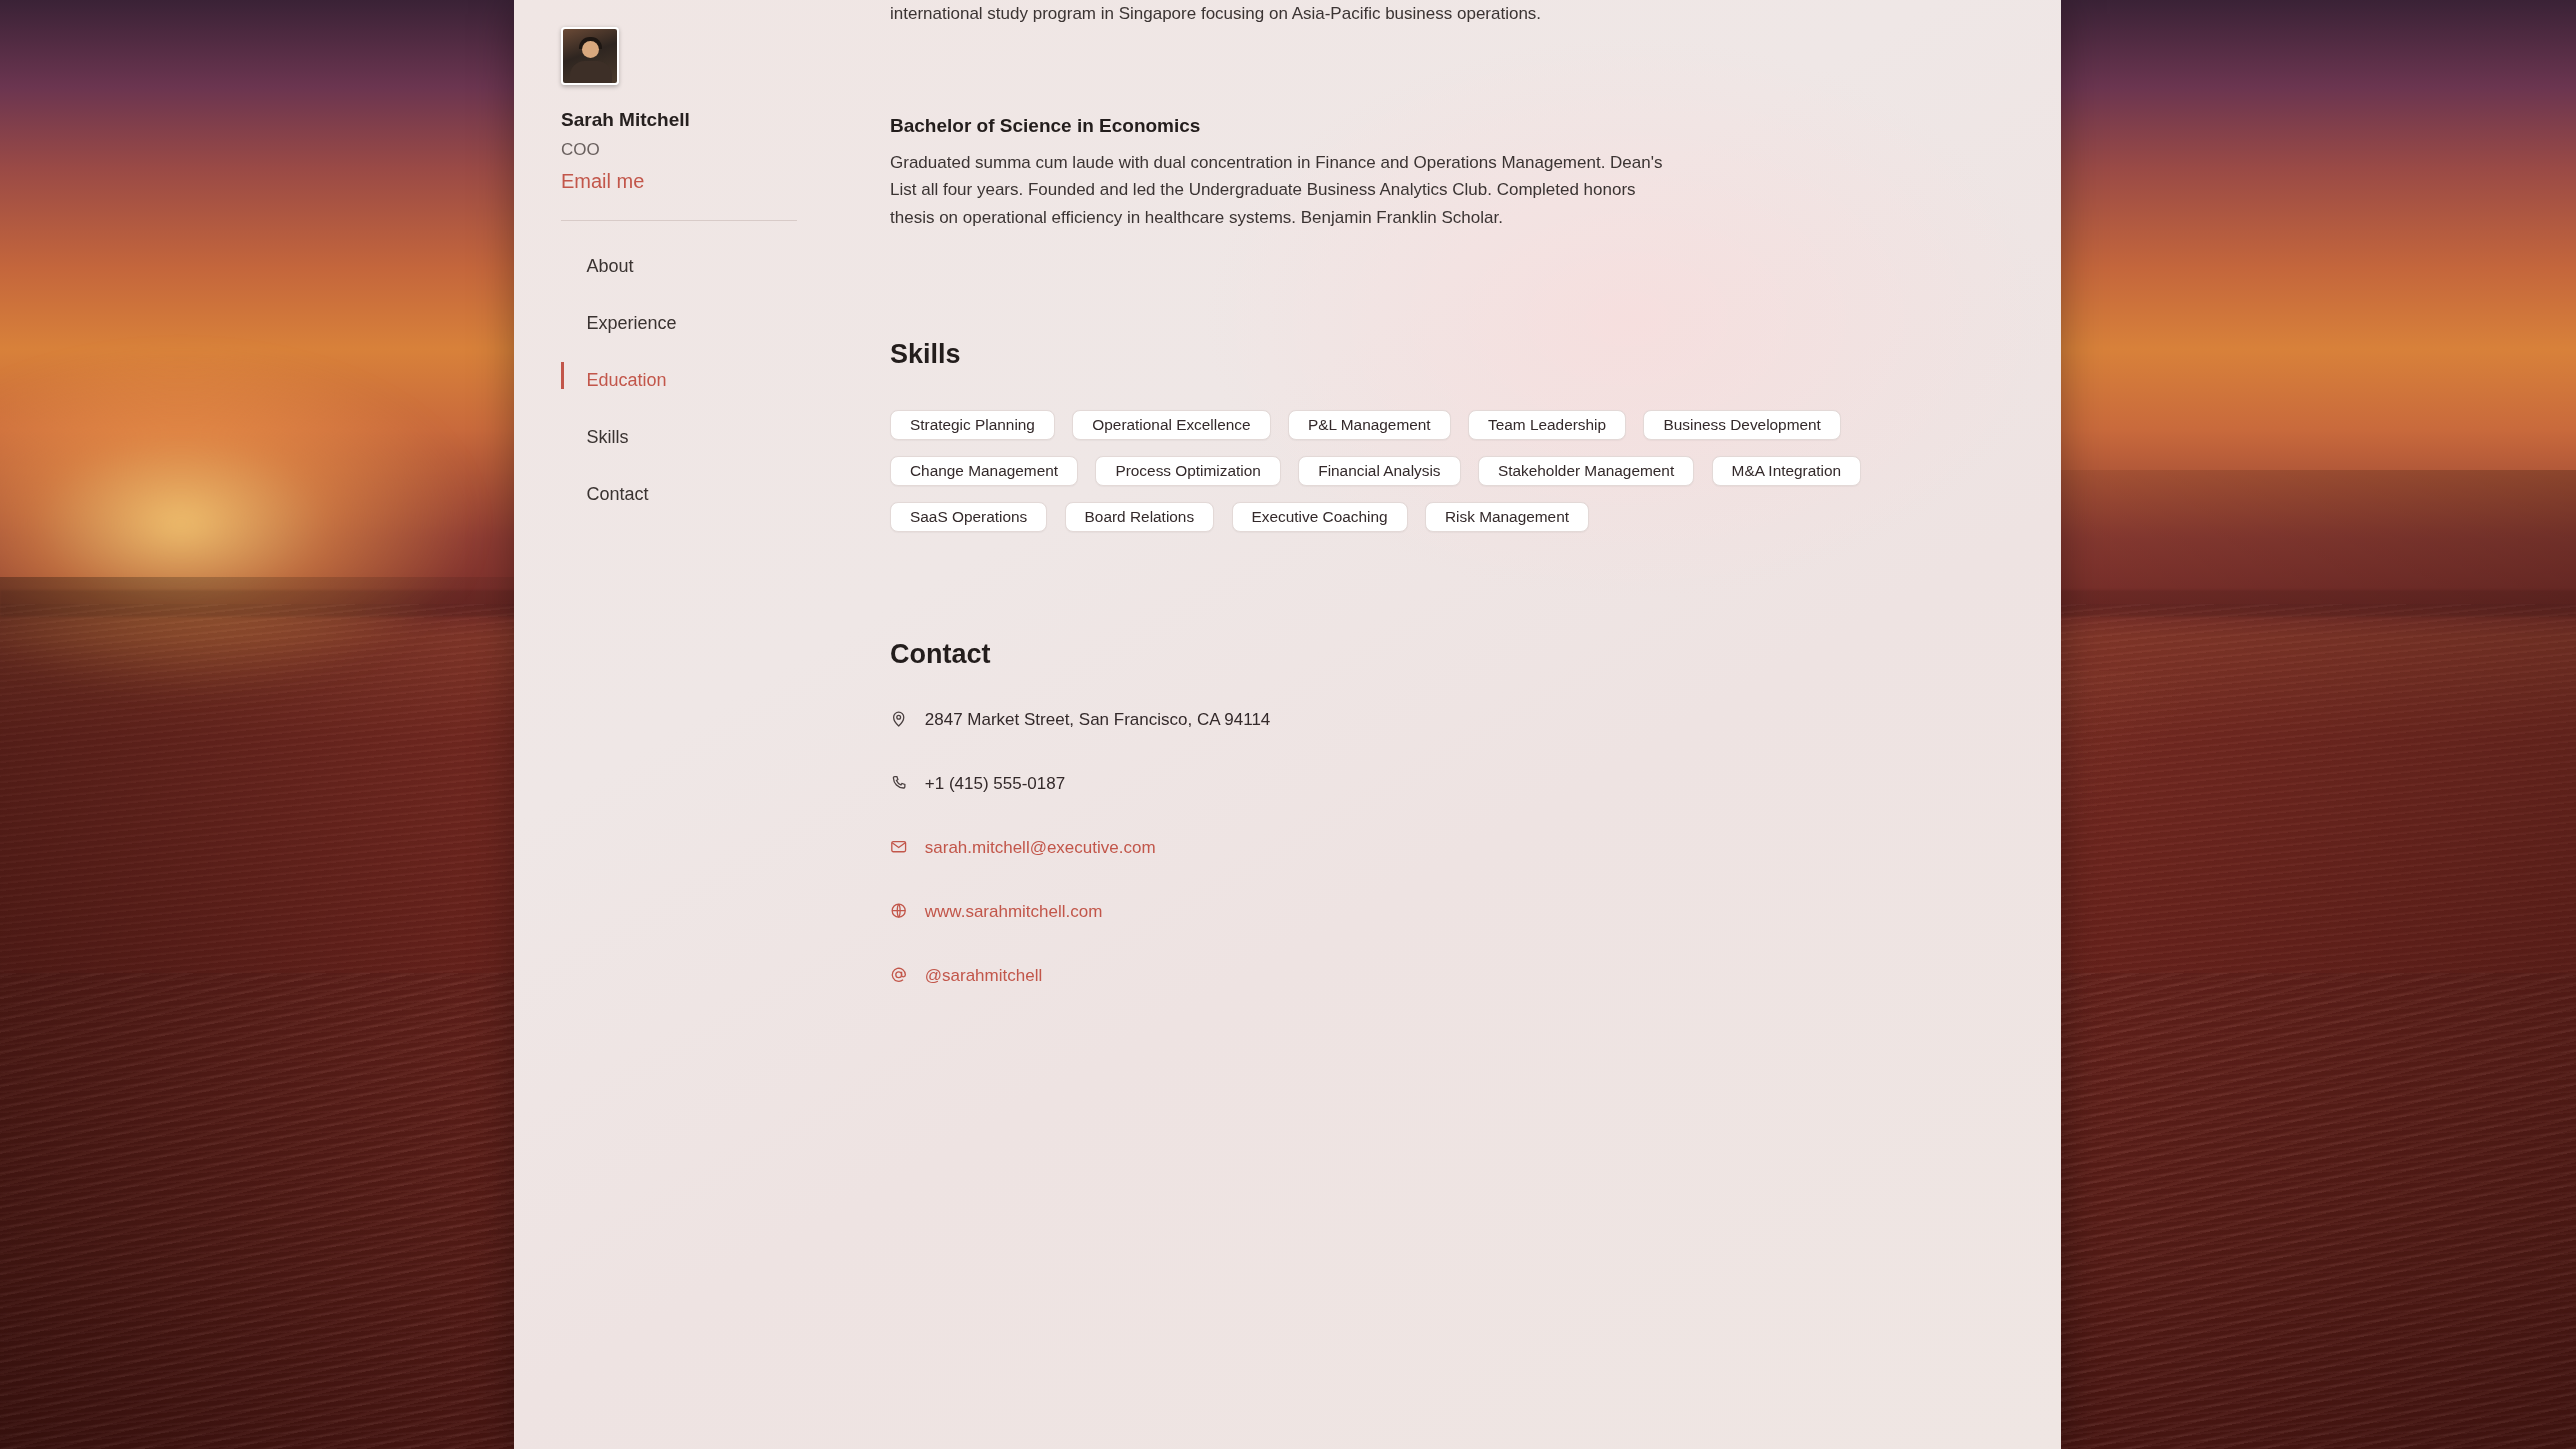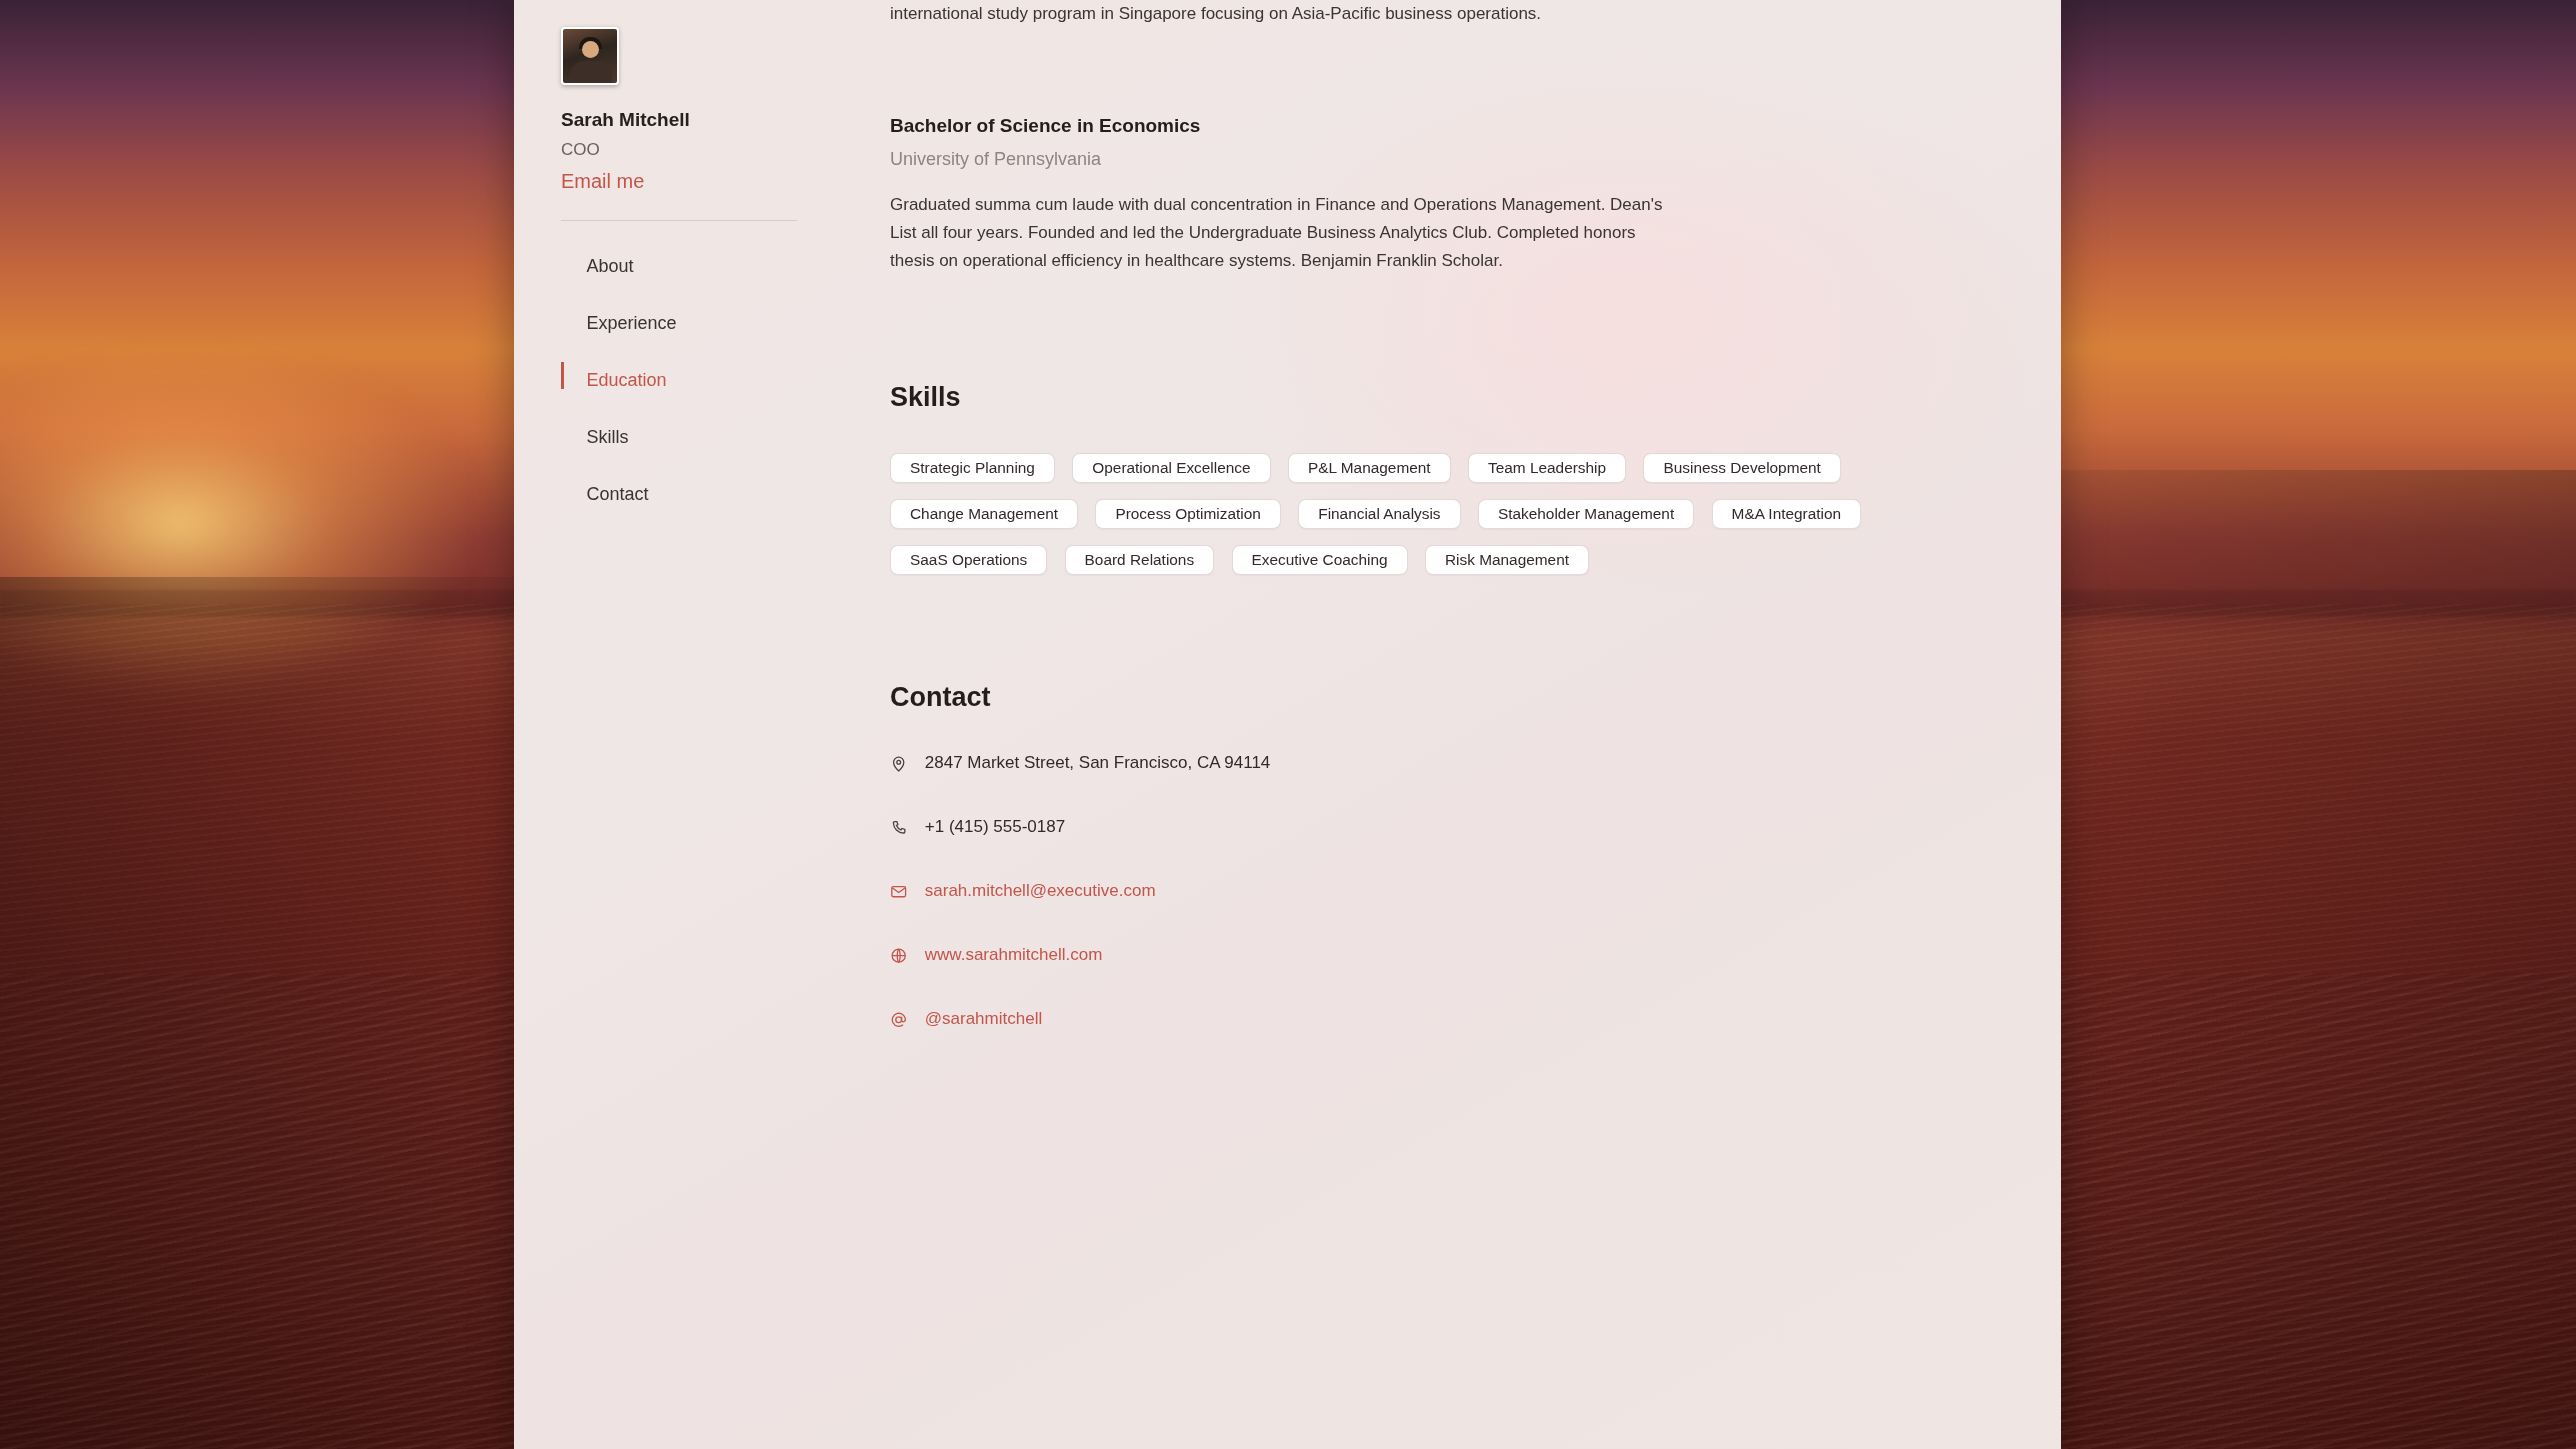--- a/index.html
+++ b/index.html
@@ -197,21 +197,21 @@
     border: 0.7px solid #e3d9d7;
     border-radius: 8px;
     padding: 5px 19px;
     font-size: 15.4px;
     color: #33292a;
     cursor: pointer;
     box-shadow: 0 0.7px 1.3px rgba(0,0,0,0.04);
   }
   .contact-list { margin-top: 6.7px; }
   .contact-row {
-    display: flex; align-items: flex-end;
+    display: flex; align-items: flex-start;
     gap: 17.4px;
     margin-bottom: 44px;
     font-size: 17px;
     color: #33292a;
   }
   .contact-row.link { color: #c2564a; cursor: pointer; }
   .ico { width: 17.4px; height: 17.4px; flex: none; display:block; }
   .ico svg { display:block; width: 17.4px; height: 17.4px; }
 </style>
 </head>
@@ -249,21 +249,20 @@
       </div>
     </div>
 
     <div id="main">
 
       <div class="body-text" style="padding-top:0px;">international study program in Singapore focusing on Asia-Pacific business operations.</div>
 
       <div class="edu-row">
         <div class="edu-body">
           <div class="edu-degree">Bachelor of Science in Economics</div>
-          <div class="edu-school">University of Pennsylvania</div>
           <div class="edu-desc">Graduated summa cum laude with dual concentration in Finance and Operations Management. Dean's List all four years. Founded and led the Undergraduate Business Analytics Club. Completed honors thesis on operational efficiency in healthcare systems. Benjamin Franklin Scholar.</div>
         </div>
       </div>
 
       <h2 class="section">Skills</h2>
       <div id="skills-wrap">
         <div class="chips">
           <div class="chip">Strategic Planning</div>
           <div class="chip">Operational Excellence</div>
           <div class="chip">P&amp;L Management</div>

